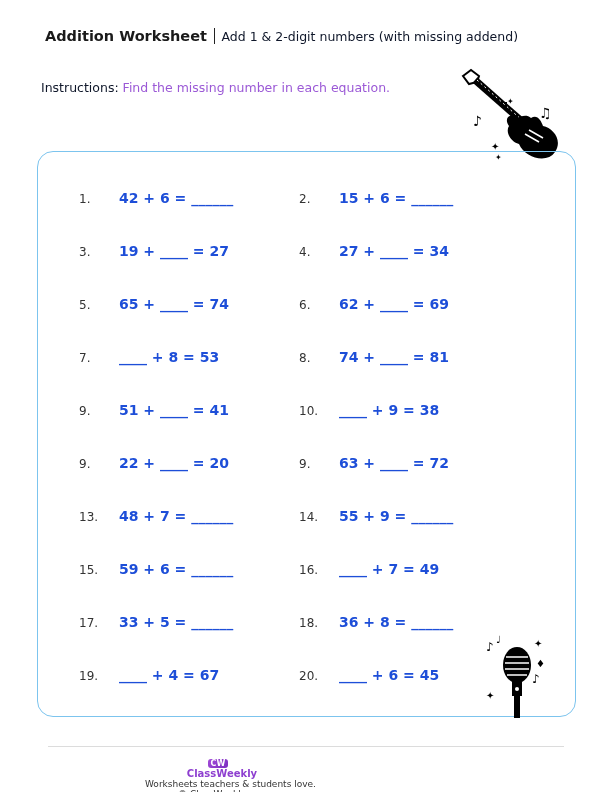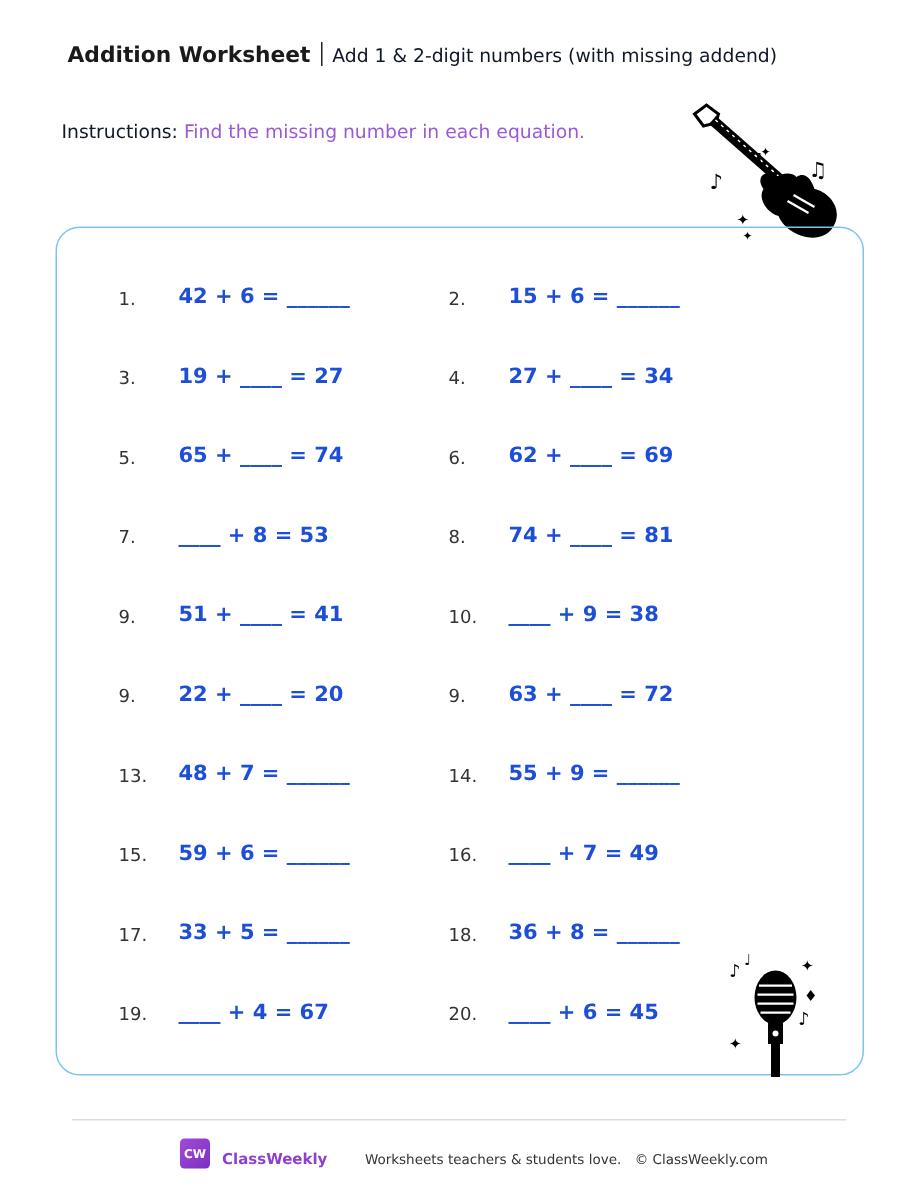--- a/index.html
+++ b/index.html
@@ -10,21 +10,21 @@
     .header .subtitle { font-size: 12.5px; color: #0f172a; }
     .instructions { position: absolute; left: 41px; top: 80px; font-size: 12.5px; color: #9b59d6; }
     .instructions .label { font-weight: normal; color: #0f172a; }
     .box { position: absolute; left: 37px; top: 151px; width: 537px; height: 564px; border: 1.5px solid #7cc4ee; border-radius: 16px; }
     .problem { position: absolute; font-size: 14px; white-space: nowrap; }
     .problem .num { position: absolute; left: 0; top: 2px; font-size: 12px; color: #333; }
     .problem .eq { position: absolute; left: 40px; top: 0; font-weight: bold; color: #1d4ed8; }
     .icon-guitar { position: absolute; left: 455px; top: 66px; width: 110px; height: 110px; }
     .icon-mic { position: absolute; left: 482px; top: 633px; width: 70px; height: 85px; }
     .footer-line { position: absolute; left: 48px; top: 746px; width: 516px; height: 1px; background: #dcdcdc; }
-    .footer { position: absolute; left: 120px; top: 759px; height: 20px; display: flex; align-items: flex-end; white-space: nowrap; }
+    .footer { position: absolute; left: 120px; top: 759px; height: 20px; display: flex; align-items: center; white-space: nowrap; flex-direction: column; }
     .logo-badge { width: 20px; height: 20px; border-radius: 3px; background: linear-gradient(135deg, #a24bd8, #7b2fc0); color: #fff; font-size: 8px; font-weight: bold; display: flex; align-items: center; justify-content: center; }
     .logo-text { margin-left: 8px; font-size: 10px; font-weight: bold; color: #8e3fd0; }
     .tagline { margin-left: 25px; font-size: 9px; color: #333; }
     .copyright { margin-left: 9px; font-size: 9px; color: #333; }
   </style>
 </head>
 <body>
 
 <div class="header">
   <span class="title">Addition Worksheet</span><span class="sep"></span><span class="subtitle">Add 1 &amp; 2-digit numbers (with missing addend)</span>

